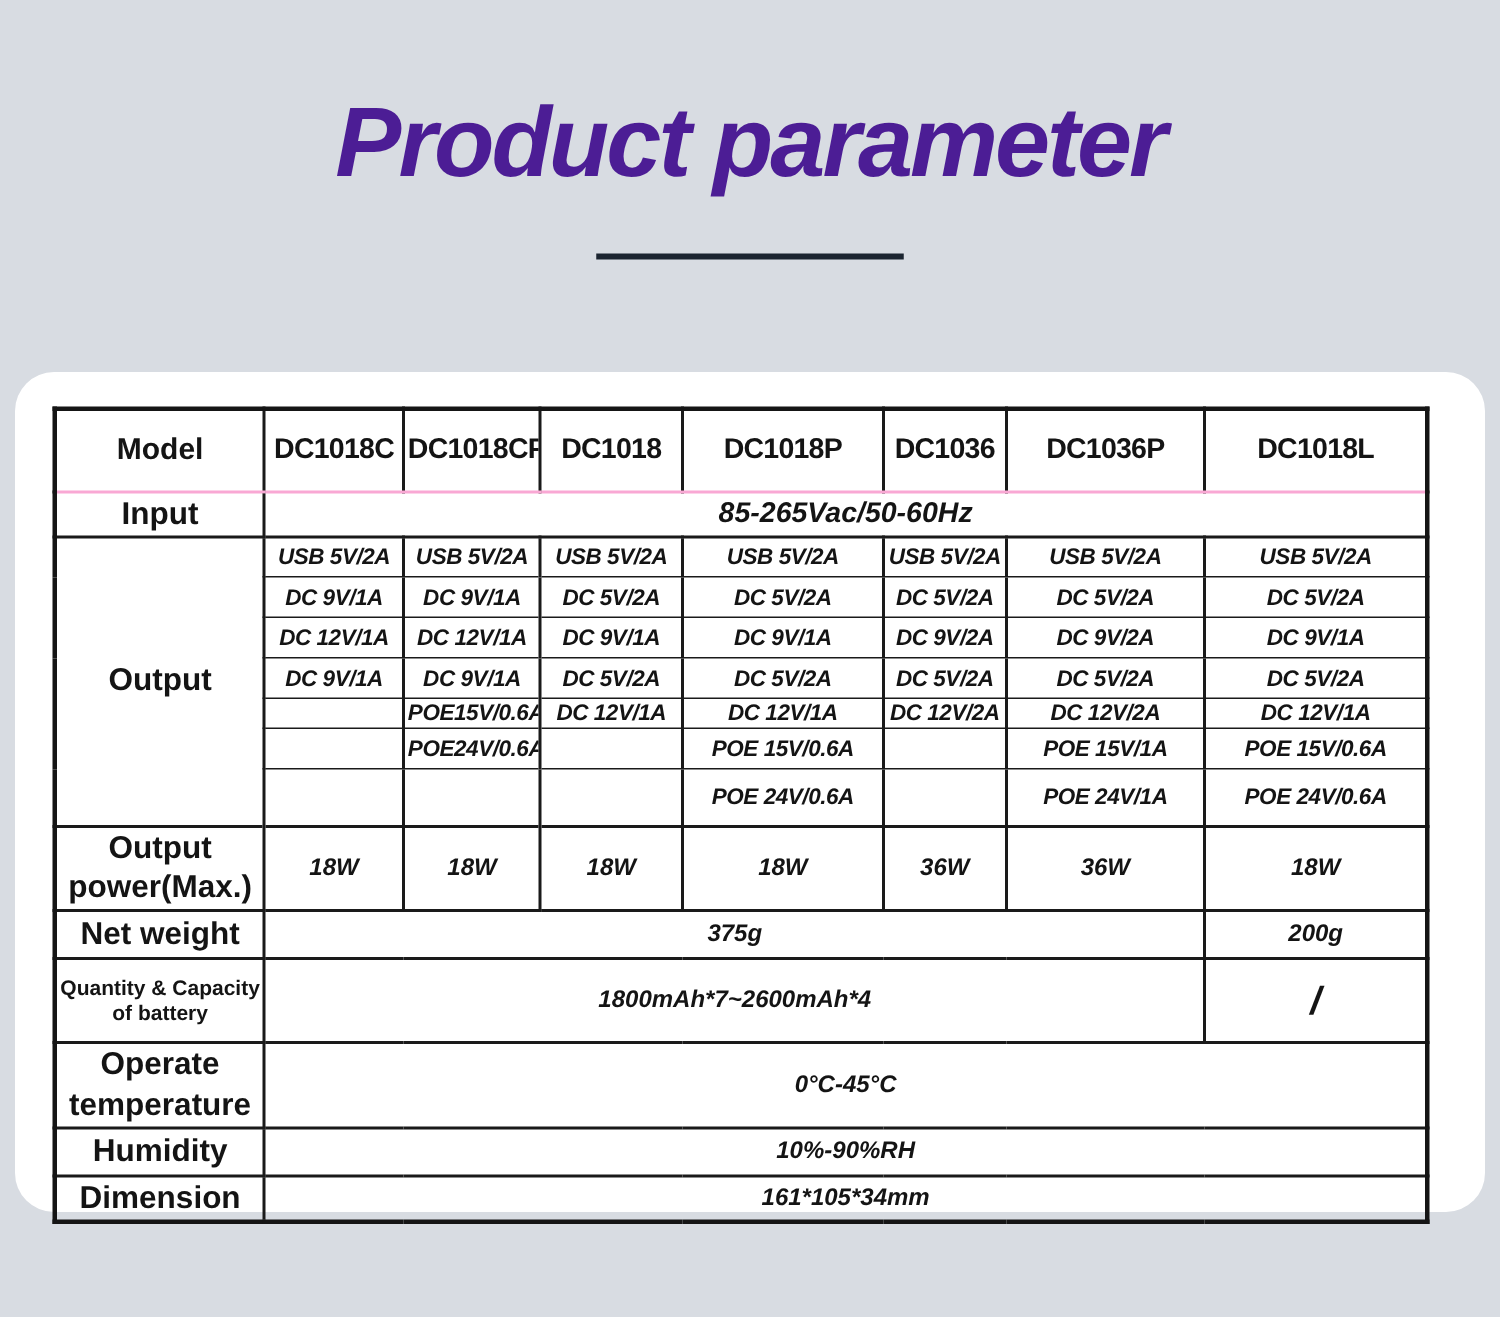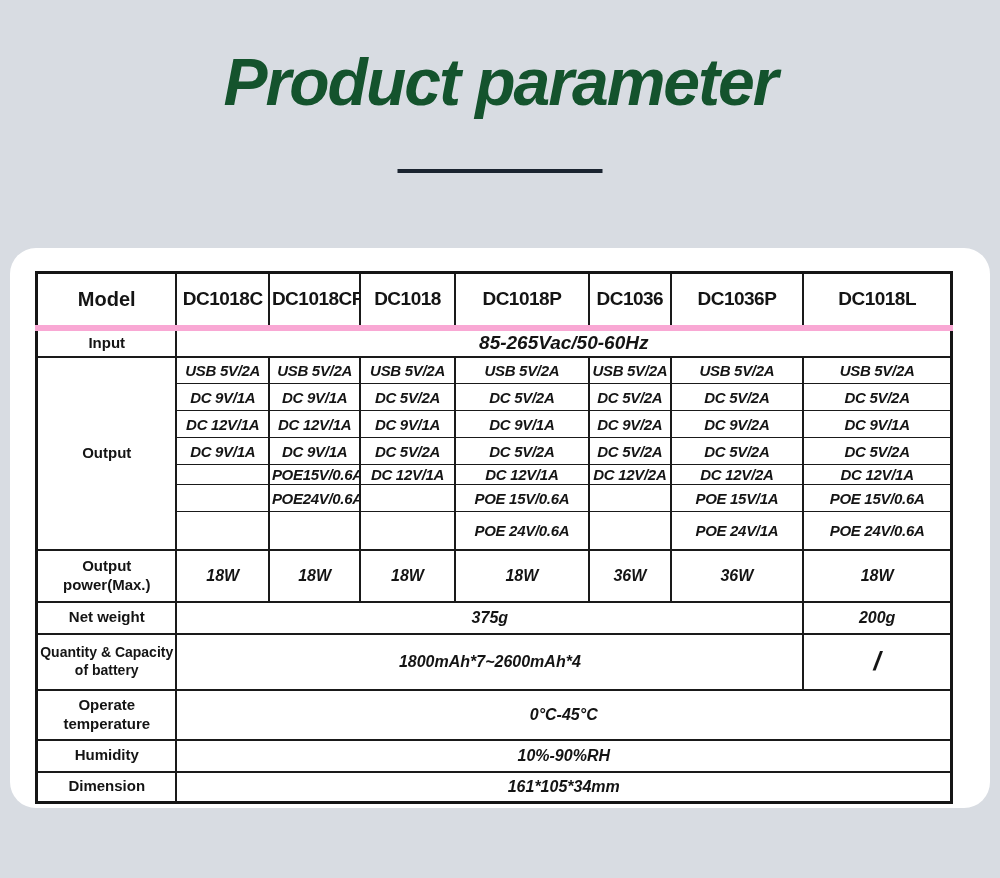--- a/index.html
+++ b/index.html
@@ -1,22 +1,22 @@
 <!DOCTYPE html>
 <html><head>
 <meta charset="utf-8">
 <style>
   * { margin:0; padding:0; box-sizing:border-box; }
   html,body { width:1000px; height:878px; overflow:hidden; }
   body { background:#d8dce2; font-family:"Liberation Sans", sans-serif; color:#141414; position:relative; }
 
   .title {
-    position:absolute; top:44px; left:0; width:100%;
+    position:absolute; top:56px; left:0; width:100%;
     text-align:center; font-size:66px; font-weight:bold; font-style:italic;
-    letter-spacing:-2px; color:#14532d;
+    letter-spacing:-2px; color:#4c1d95;
   }
   .title-underline {
     position:absolute; top:169px; left:50%; transform:translateX(-50%);
     width:205px; height:4px; background:#1b2430;
   }
 
   .card {
     position:absolute; left:10px; top:248px; width:980px; height:560px;
     background:#ffffff; border-radius:26px;
   }
@@ -24,25 +24,25 @@
   table.spec {
     position:absolute; left:25px; top:23px; width:918px;
     border-collapse:collapse; table-layout:fixed;
     border:3px solid #151515;
   }
   .spec th, .spec td {
     border:2px solid #1a1a1a;
     text-align:center; vertical-align:middle;
     padding:1px 2px; overflow:hidden;
   }
-  .spec th { border-bottom:6px solid #f9a8d4; }
+  .spec th { border-bottom:2px solid #f9a8d4; }
 
   .hdr   { font-size:19px; font-weight:bold; letter-spacing:-0.5px;margin-top:36px; }
   .mdl   { font-size:20px; font-weight:bold; }
-  .lbl   { font-size:15px; font-weight:bold; line-height:1.25; }
+  .lbl   { font-size:21px; font-weight:bold; line-height:1.25; }
   .val   { font-size:15px; font-style:italic; font-weight:bold; letter-spacing:-0.3px; }
   .vbig  { font-size:19px; font-style:italic; font-weight:bold; }
   .vmed  { font-size:16px; font-style:italic; font-weight:bold;border-radius:16px; }
   .slash { font-size:26px; font-style:italic; font-weight:bold; }
 
   tr.ogrid td { border-top-width:1px; border-bottom-width:1px; }
 </style>
 </head>
 <body>
 

